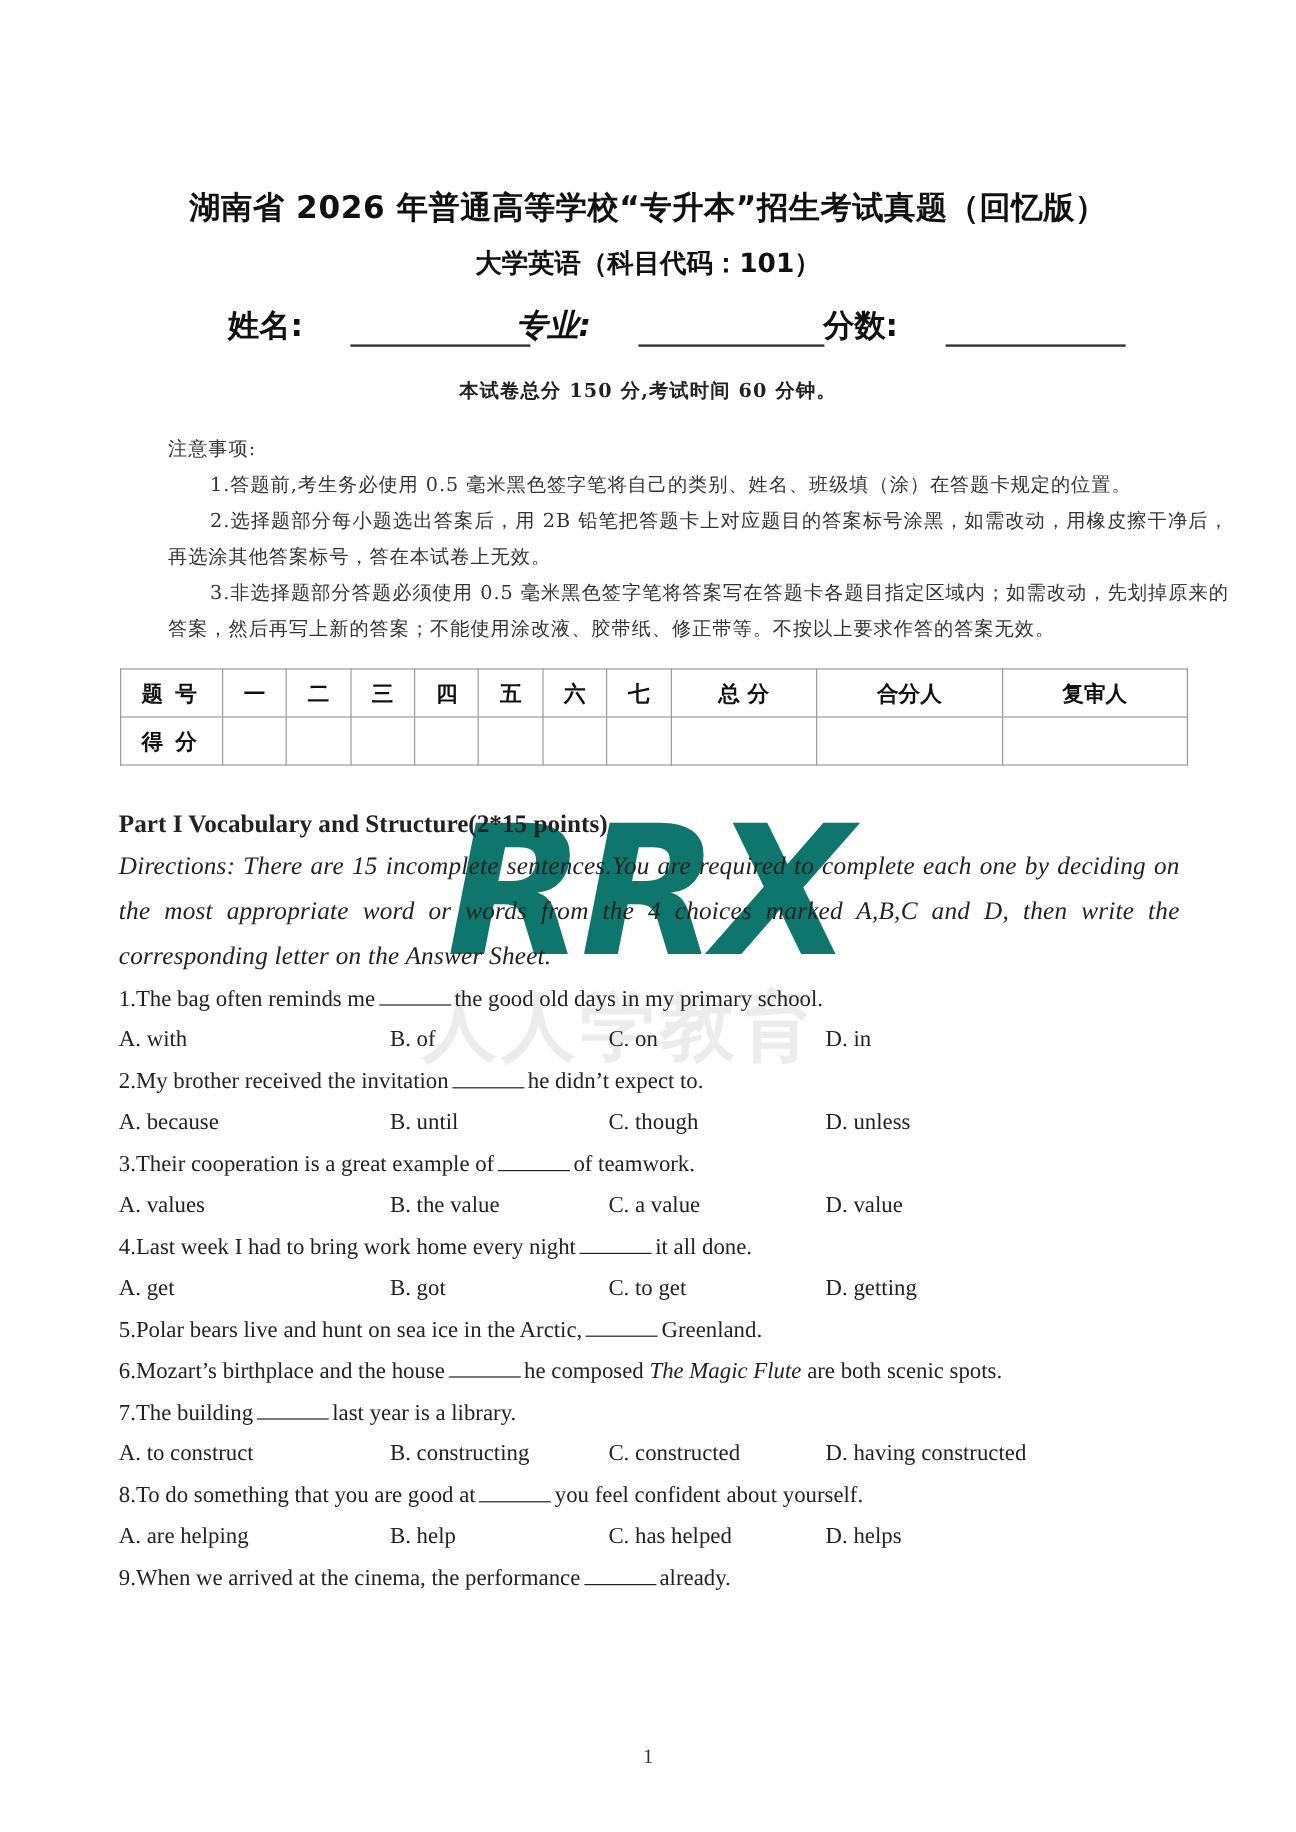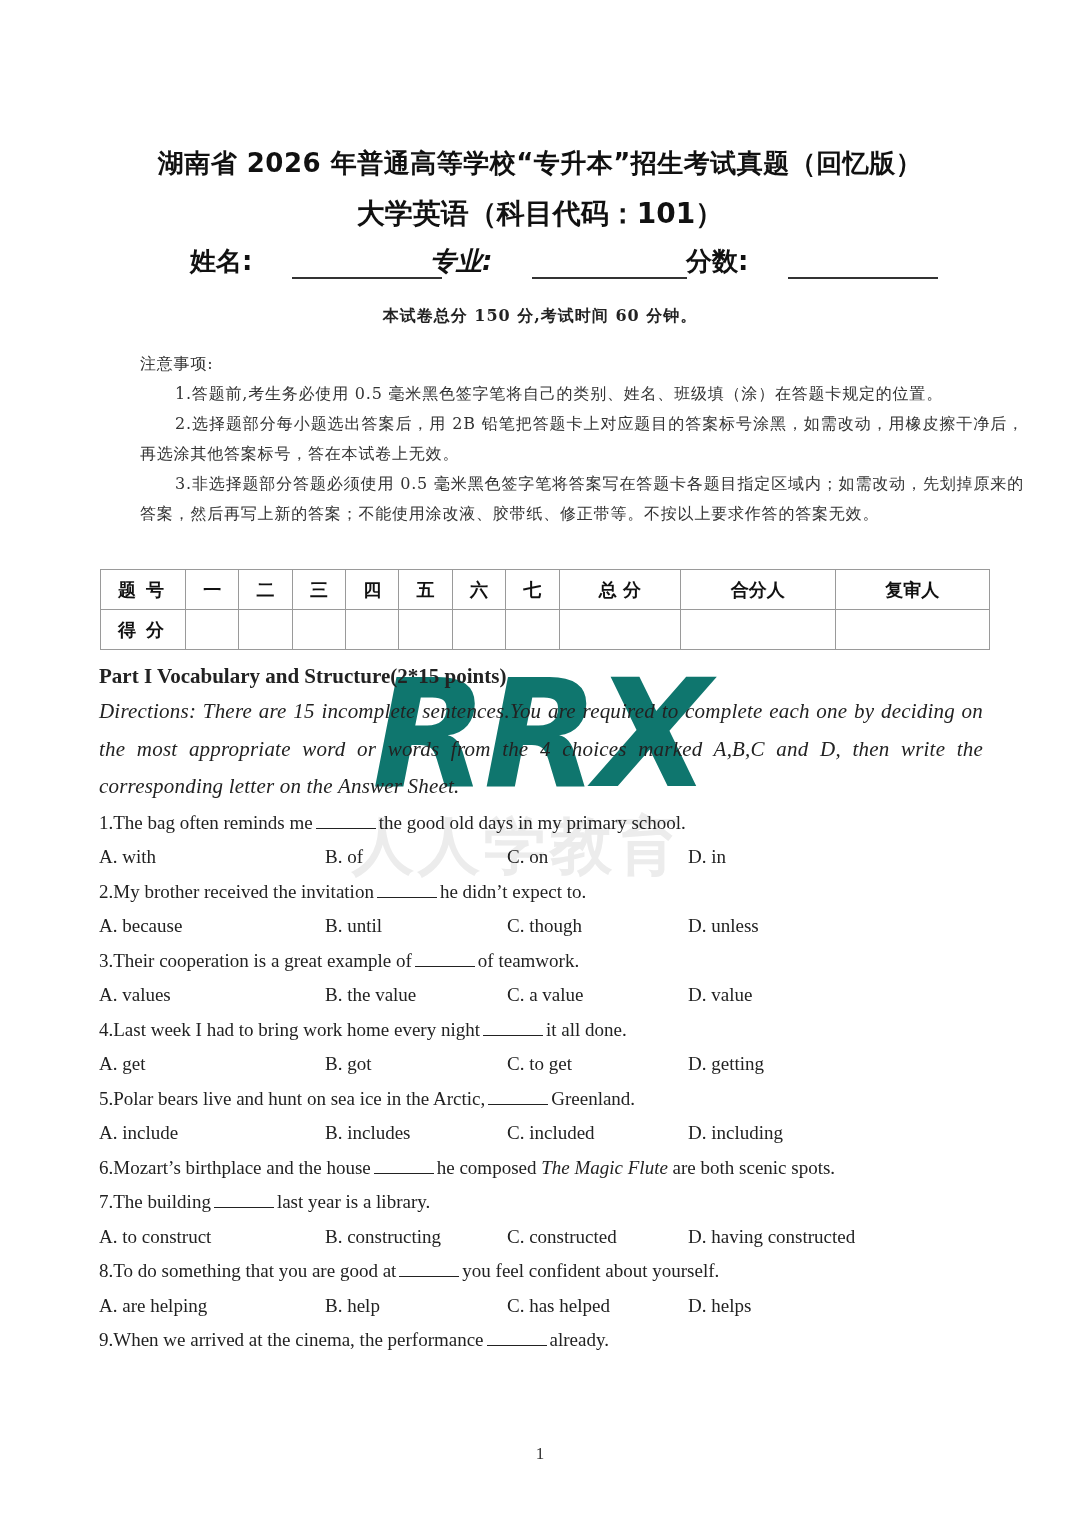--- a/index.html
+++ b/index.html
@@ -1,39 +1,39 @@
 <!DOCTYPE html>
 <html><head>
 <meta charset="utf-8">
 <style>
   html, body { margin: 0; padding: 0; background: #ffffff; }
   body { width: 1080px; height: 1527px; position: relative; overflow: hidden; color: #1a1a1a; }
-  .page { position: absolute; left: 0; top: 4px; width: 1080px; height: 1309px; }
+  .page { position: absolute; left: 0; top: 14px; width: 1080px; height: 1309px; }
 
   .title { position: absolute; left: 0; width: 1080px; text-align: center;
     font-family: "DejaVu Sans", sans-serif; font-weight: bold; color: #111; }
   .title-main { top: 142px; font-size: 26px; letter-spacing: 0.5px; }
-  .title-sub { top: 191px; font-size: 28px; }
+  .title-sub { top: 191px; font-size: 22px; }
 
   .info-row { position: absolute; top: 240px; left: 0; width: 1080px; height: 40px;
     font-family: "DejaVu Sans", sans-serif; font-weight: bold; font-size: 26px; color: #111; }
   .info-field { position: absolute; top: 0; display: flex; align-items: flex-end; gap: 38px; }
   .info-field .lbl { white-space: nowrap; }
   .info-field .line { display: inline-block; border-bottom: 2px solid #333; height: 28px; margin-left: 2px; }
 
   .summary { position: absolute; top: 302px; left: 0; width: 1080px; text-align: center;
     font-family: "DejaVu Serif", serif; font-weight: bold; font-size: 16px; color: #222; letter-spacing: 1px; }
 
   .notes { position: absolute; left: 99px; top: 345px; width: 884px;
     font-family: "DejaVu Serif", serif; font-size: 16px; line-height: 30px; color: #333; letter-spacing: 0.8px; margin-left: 41px; }
   .notes .head { }
   .notes p { margin: 0; text-indent: 35px; text-align: justify; }
 
   table.score { position: absolute; left: 100px; top: 543px; width: 890px; border-collapse: collapse;
-    font-family: "DejaVu Sans", sans-serif; font-weight: bold; font-size: 18px; color: #111; margin-top: 22px; }
+    font-family: "DejaVu Sans", sans-serif; font-weight: bold; font-size: 18px; color: #111; }
   table.score td { border: 1.5px solid #9a9a9a; height: 39px; text-align: center; padding: 0; }
   table.score td.rowhead { width: 78px; letter-spacing: 10px; padding-left: 6px; }
 
   .watermark-rrx { position: absolute; left: 372px; top: 655px; font-family: "DejaVu Sans", sans-serif;
     font-weight: bold; font-style: italic; font-size: 150px; color: #0f766e; letter-spacing: -4px; line-height: 150px; }
   .watermark-cn { position: absolute; left: 352px; top: 800px; font-family: "DejaVu Serif", serif;
     font-weight: bold; font-size: 62px; color: #ececec; letter-spacing: 4px; }
 
   .content { position: absolute; left: 99px; top: 655px; width: 884px;
     font-family: "Liberation Serif", serif; font-size: 19px; color: #222; }
@@ -158,26 +158,20 @@
     <div class="options">
       <span class="opt-a">A. get</span>
       <span class="opt-b">B. got</span>
       <span class="opt-c">C. to get</span>
       <span class="opt-d">D. getting</span>
     </div>
 
     <div class="question">
       <span>5.Polar bears live and hunt on sea ice in the Arctic,</span><span class="blank"></span><span>Greenland.</span>
     </div>
-    <div class="options">
-      <span class="opt-a">A. include</span>
-      <span class="opt-b">B. includes</span>
-      <span class="opt-c">C. included</span>
-      <span class="opt-d">D. including</span>
-    </div>
 
     <div class="question">
       <span>6.Mozart’s birthplace and the house</span><span class="blank"></span><span>he composed</span> <span class="italic">The Magic Flute</span> <span>are both scenic spots.</span>
     </div>
 
     <div class="question">
       <span>7.The building</span><span class="blank"></span><span>last year is a library.</span>
     </div>
     <div class="options">
       <span class="opt-a">A. to construct</span>

